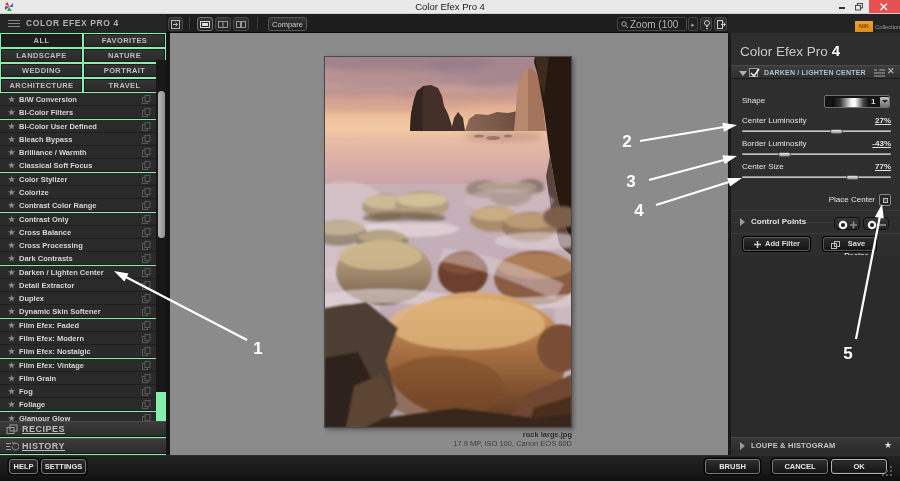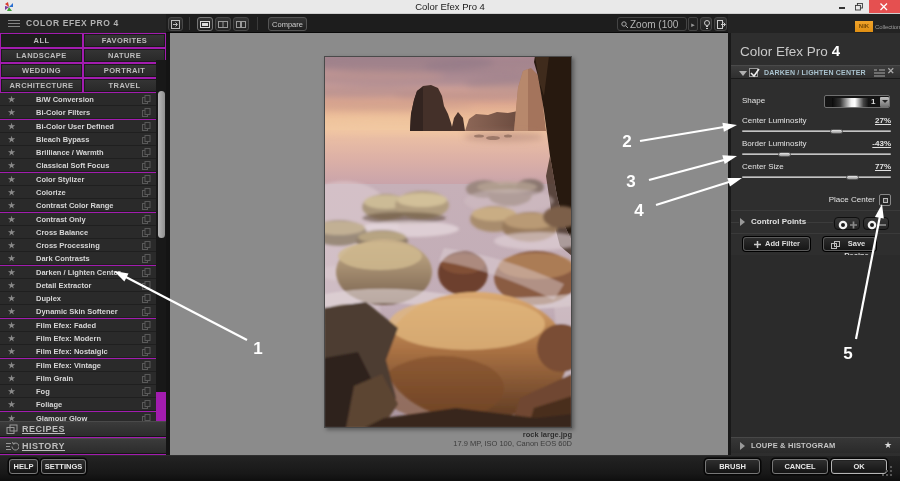--- a/index.html
+++ b/index.html
@@ -26,30 +26,30 @@
 #comparebtn { left:268px; top:17px; width:39px; height:14px; line-height:13px; text-align:center;
   color:#cccccc; font-size:7.5px; background:linear-gradient(#343434,#1f1f1f); border:1px solid #555;
   border-radius:3px; position:absolute;}
 #zoomctl { left:617px; top:17px; width:70px; height:14px; border:1px solid #444; border-radius:3px;
   background:#1d1d1d; color:#b5b5b5; font-size:10px; line-height:13px; position:absolute;}
 #zoomctl .zt { position:absolute; left:12px; }
 #zoomarr { left:688px; top:17px; width:10px; height:14px; position:absolute; border:1px solid #444; border-radius:2px;
   color:#999; font-size:7px; line-height:13px; text-align:center; background:#222;}
 
 
-#leftpanel { left:0; top:33px; width:166px; height:422px; background:#a21caf; }
+#leftpanel { left:0; top:33px; width:166px; height:422px; background:#86efac; }
 .catbtn { position:absolute; width:81px; height:13px; background:linear-gradient(#343434,#292929);
   border:1px solid #1a1a1a; color:#bdbdbd; font-size:7.5px; font-weight:bold; text-align:center;
   line-height:12px; letter-spacing:.4px;}
 .catsel { background:#1d1d1d; }
 #filterlist { position:absolute; left:0; top:60px; width:156px; height:332px; }
 .frow { position:absolute; left:0; width:156px; height:13px; color:#d6d6d6; font-size:7.5px;
   font-weight:bold; line-height:13px; border-bottom:1px solid #1f1f1f; background:#2a2a2a;}
 .frow .star { position:absolute; left:8px; top:0px; color:#8a8a8a; font-size:8px; }
-.frow .name { position:absolute; left:36px; top:0; }
+.frow .name { position:absolute; left:19px; top:0; }
 .frow .cpy { position:absolute; left:142px; top:2px; width:9px; height:9px; opacity:.5;}
 #lscroll { position:absolute; left:156px; top:60px; width:10px; height:332px; background:#181818; }
 #lthumb { position:absolute; left:157.5px; top:91px; width:7px; height:147px; border-radius:4px;
   background:linear-gradient(90deg,#b8b8b8,#8f8f8f); }
 .sechead { position:absolute; left:0; width:166px; height:16px; background:linear-gradient(#3b3b3b,#2c2c2c);
   border-top:1px solid #4a4a4a; border-bottom:1px solid #151515; color:#bdbdbd; font-weight:bold;
   font-size:9px; letter-spacing:.5px; line-height:14px;}
 .sechead .ic { position:absolute; left:6px; top:2px; }
 .sechead .t { position:absolute; left:22px;text-decoration:underline; }
 

